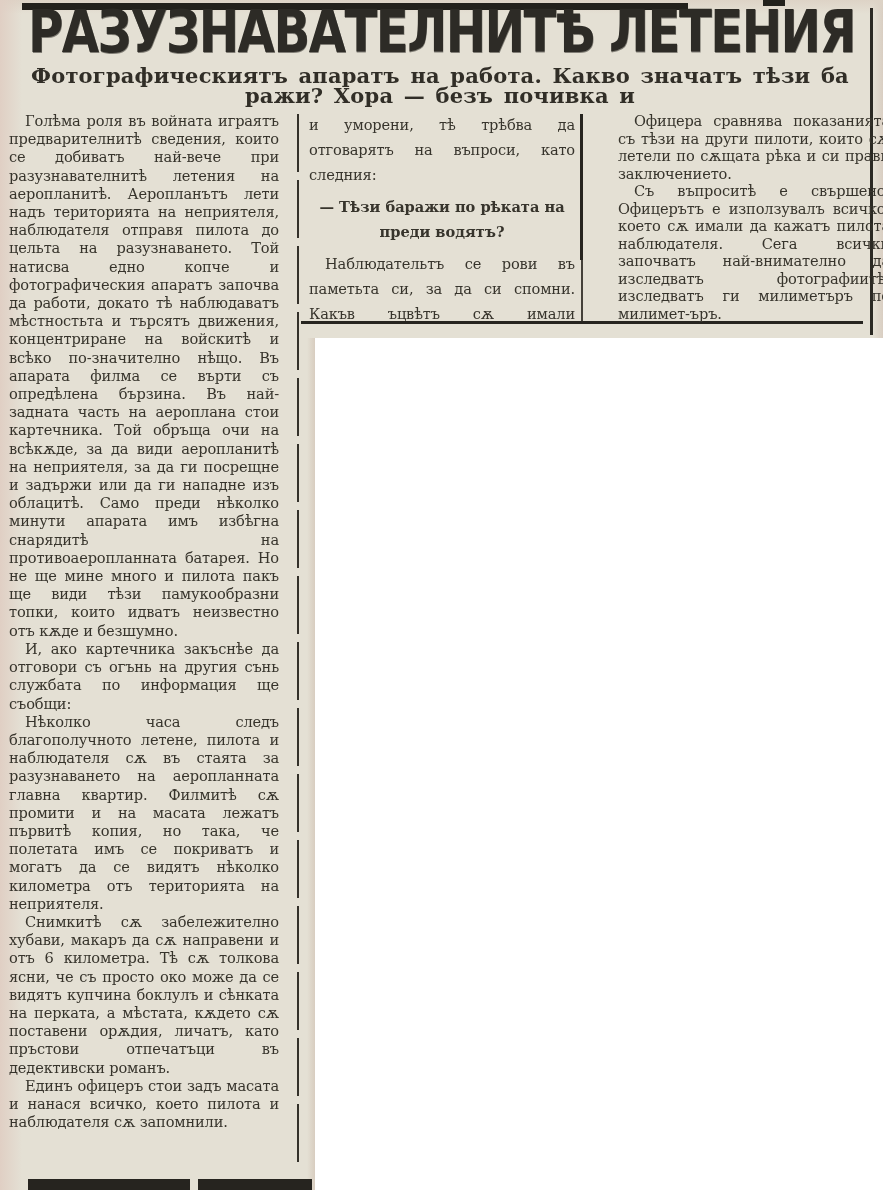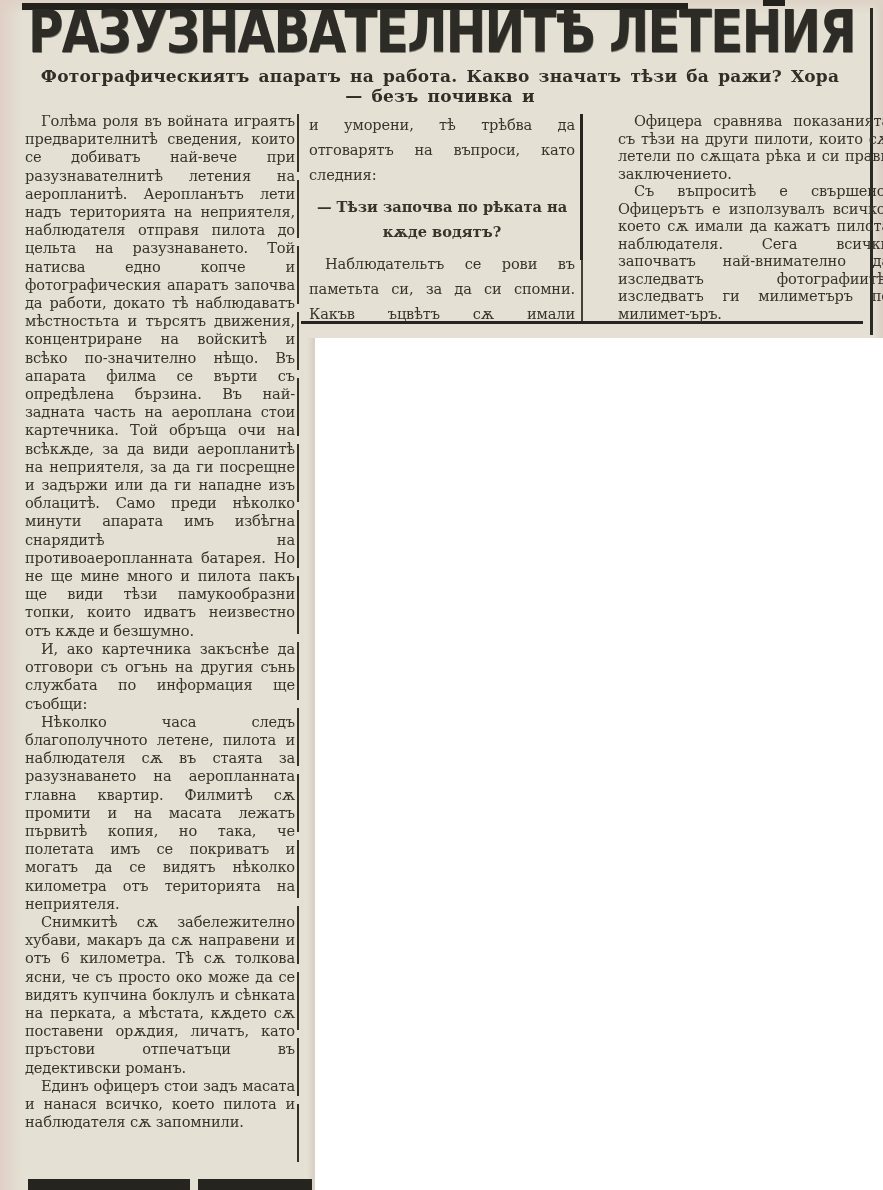--- a/index.html
+++ b/index.html
@@ -48,31 +48,31 @@
     font-weight:bold; font-size:59px; line-height:1;
     letter-spacing:-2px; white-space:nowrap;
     color:#2d2b26;
     transform:scaleX(0.82); transform-origin:left top;
     text-shadow:0.5px 0.5px 0 rgba(45,43,38,0.55);
   }
   
   .subtitle{
     position:absolute; left:30px; top:66px; width:820px;
     text-align:center; color:#312e27;
-    font-weight:bold; font-size:17px; line-height:20px;
+    font-weight:bold; font-size:21px; line-height:20px;
     letter-spacing:0.2px; word-spacing:3px;
   }
   
   .col{
     position:absolute; top:112px;
     color:#37342c; font-size:14.6px; line-height:18px;
     letter-spacing:-0.15px;
     text-align:justify; overflow:hidden;
   }
-  .col-1{ left:25px;  width:270px; height:1058px; line-height:18.2px; }
+  .col-1{ left:9px;  width:270px; height:1058px; line-height:18.2px; }
   .col-2{ left:309px; width:266px; height:214px;  line-height:25px; }
   .col-3{ left:618px; width:272px; height:212px;  line-height:17.5px; }
   .para{ text-indent:16px; }
   .para.flush{ text-indent:0; }
   .para.bold-center{
     font-weight:bold; text-align:center; text-indent:0;
     margin:7px 0; letter-spacing:0;
   }
 </style>
 </head>
@@ -98,20 +98,20 @@
 
 <div class="col col-1">
     <p class="para indent">Голѣма роля въ войната играятъ предварителнитѣ сведения, които се добиватъ най-вече при разузнавателнитѣ летения на аеропланитѣ. Аеропланътъ лети надъ територията на неприятеля, наблюдателя отправя пилота до цельта на разузнаването. Той натисва едно копче и фотографическия апаратъ започва да работи, докато тѣ наблюдаватъ мѣстностьта и търсятъ движения, концентриране на войскитѣ и всѣко по-значително нѣщо. Въ апарата филма се върти съ опредѣлена бързина. Въ най-задната часть на аероплана стои картечника. Той обръща очи на всѣкѫде, за да види аеропланитѣ на неприятеля, за да ги посрещне и задържи или да ги нападне изъ облацитѣ. Само преди нѣколко минути апарата имъ избѣгна снарядитѣ на противоаеропланната батарея. Но не ще мине много и пилота пакъ ще види тѣзи памукообразни топки, които идватъ неизвестно отъ кѫде и безшумно.</p>
     <p class="para indent">И, ако картечника закъснѣе да отговори съ огънь на другия сънь службата по информация ще съобщи:</p>
     <p class="para indent">Нѣколко часа следъ благополучното летене, пилота и наблюдателя сѫ въ стаята за разузнаването на аеропланната главна квартир. Филмитѣ сѫ промити и на масата лежатъ първитѣ копия, но така, че полетата имъ се покриватъ и могатъ да се видятъ нѣколко километра отъ територията на неприятеля.</p>
     <p class="para indent">Снимкитѣ сѫ забележително хубави, макаръ да сѫ направени и отъ 6 километра. Тѣ сѫ толкова ясни, че съ просто око може да се видятъ купчина боклулъ и сѣнката на перката, а мѣстата, кѫдето сѫ поставени орѫдия, личатъ, като пръстови отпечатъци въ дедективски романъ.</p>
     <p class="para indent">Единъ офицеръ стои задъ масата и нанася всичко, което пилота и наблюдателя сѫ запомнили.</p>
   </div>
 <div class="col col-2">
     <p class="para flush">и уморени, тѣ трѣбва да отговарятъ на въпроси, като следния:</p>
-    <p class="para bold-center">— Тѣзи започва по рѣката на кѫде водятъ?</p>
+    <p class="para bold-center">— Тѣзи баражи по рѣката на преди водятъ?</p>
     <p class="para indent">Наблюдательтъ се рови въ паметьта си, за да си спомни. Какъв ъцвѣтъ сѫ имали стоваренитѣ въ тѣхъ стоки. Това е така трудно.</p>
     <p class="para indent">Единственото нѣщо, което могатъ да си спомнятъ е, че цвѣта имъ е много свѣтълъ.</p>
   </div>
 <div class="col col-3">
     <p class="para indent">Офицера сравнява показанията съ тѣзи на други пилоти, които сѫ летели по сѫщата рѣка и си прави заключението.</p>
     <p class="para indent">Съ въпроситѣ е свършено. Офицерътъ е използувалъ всичко, което сѫ имали да кажатъ пилота наблюдателя. Сега всички започватъ най-внимателно да изследватъ фотографиитѣ, изследватъ ги милиметъръ по милимет-ъръ.</p>
   </div>
 
 </body></html>

